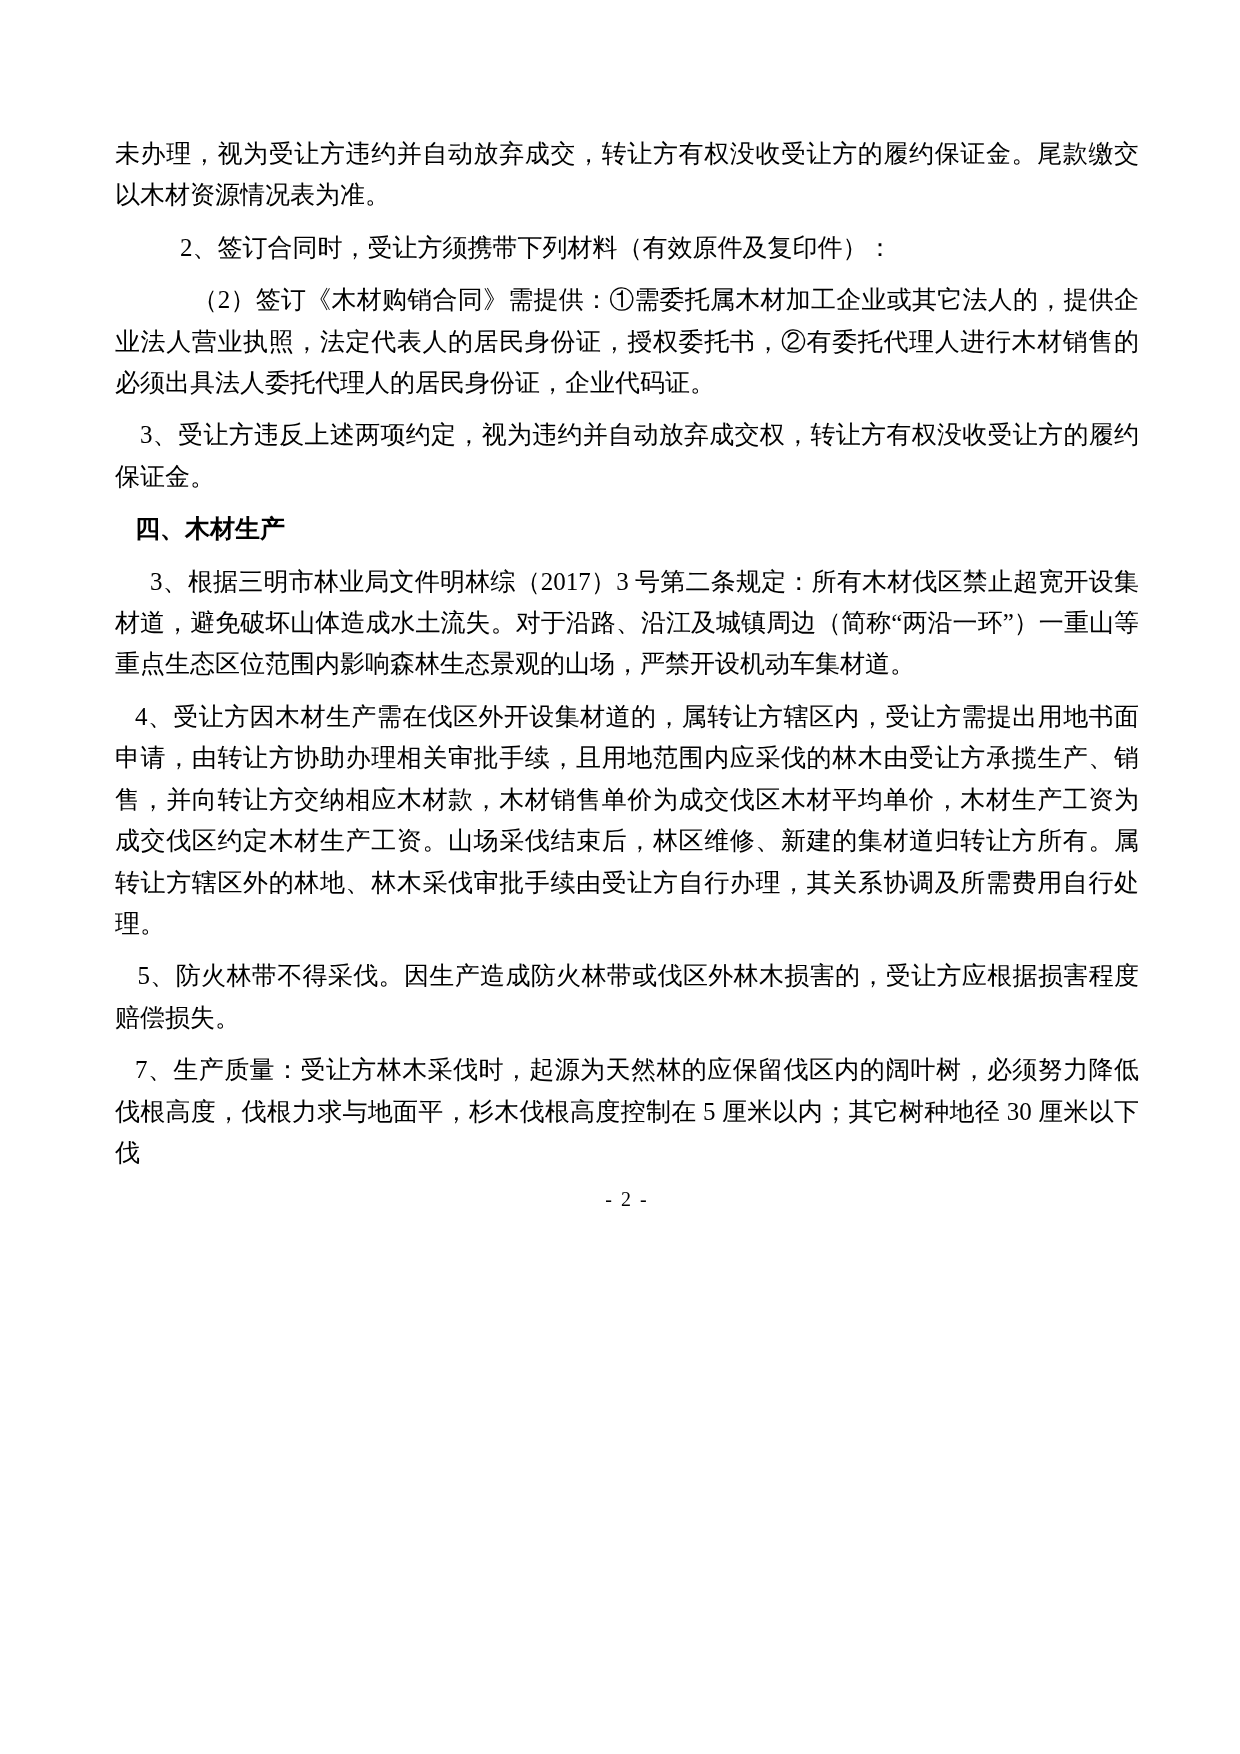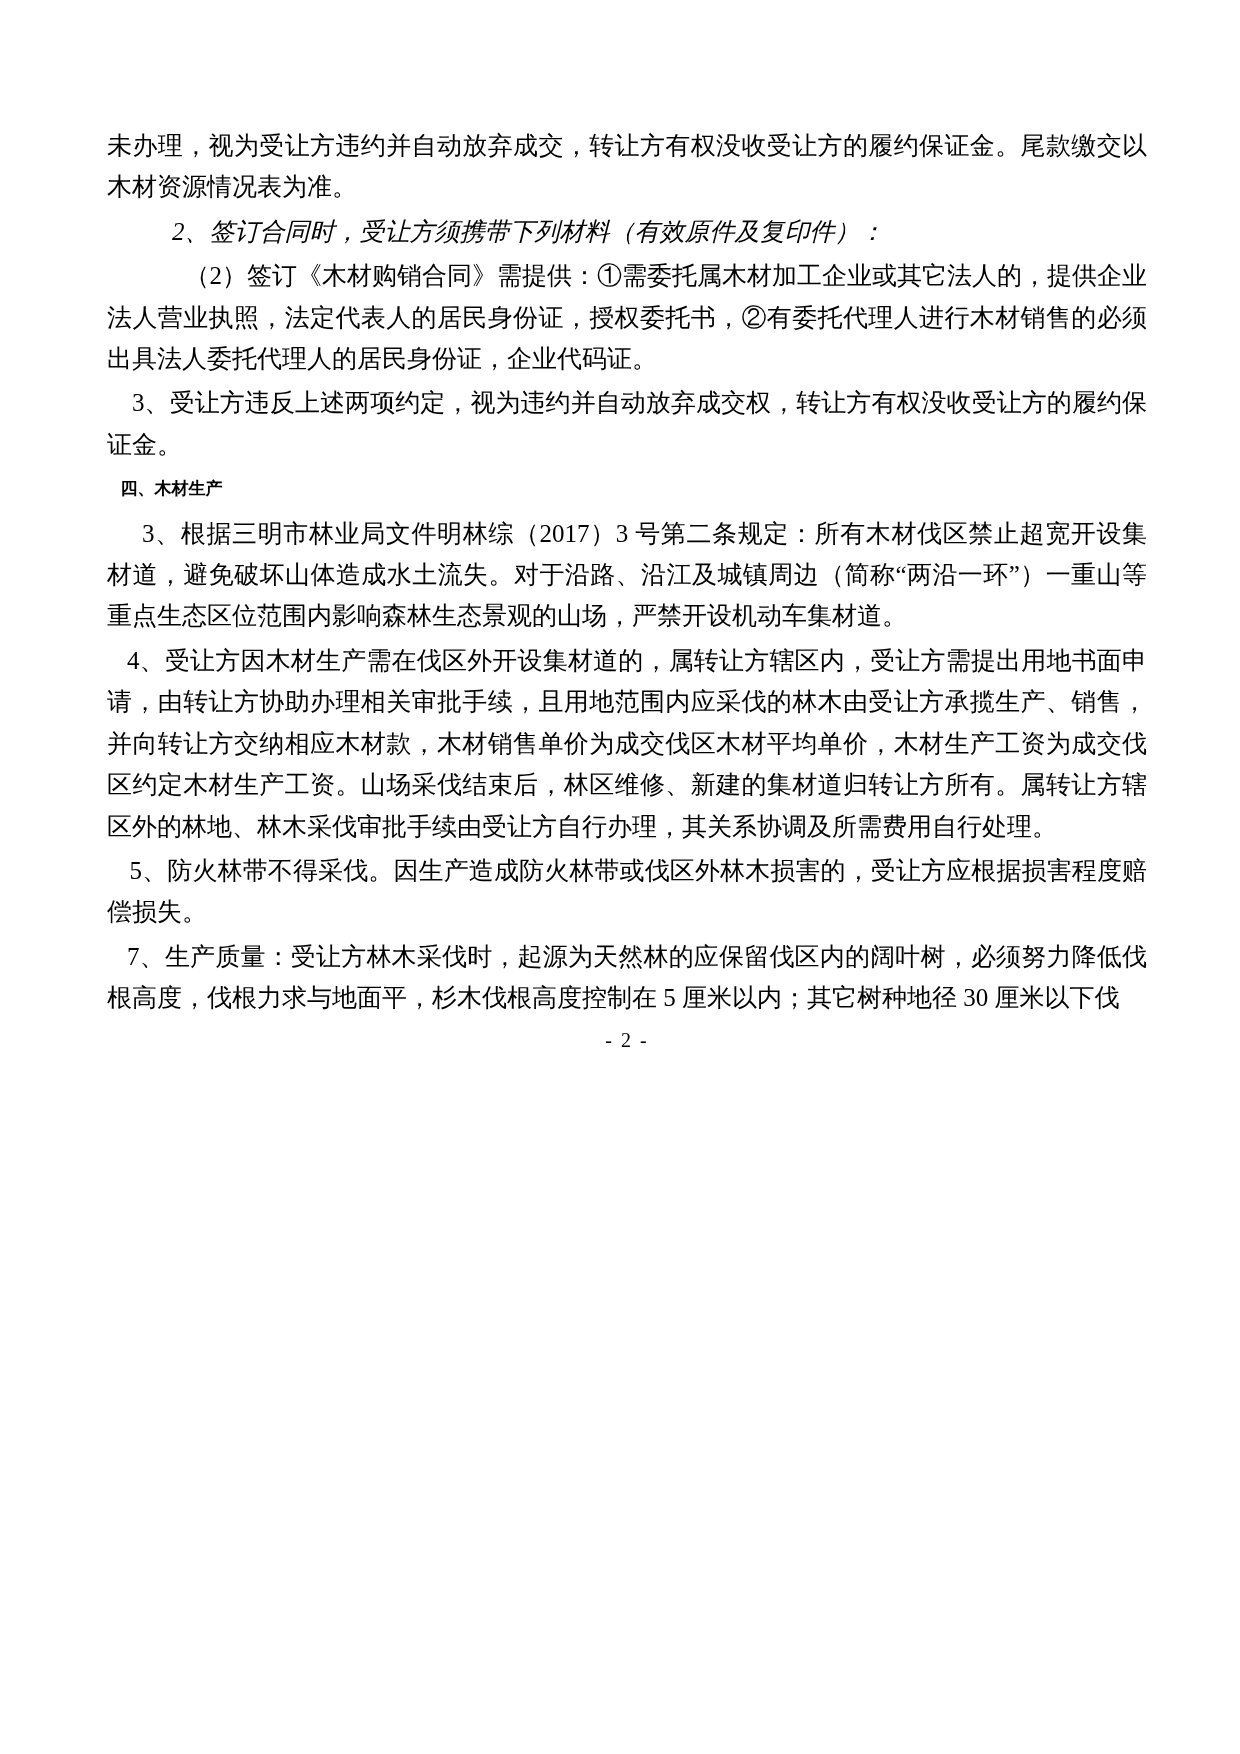--- a/index.html
+++ b/index.html
@@ -16,43 +16,43 @@
     box-sizing: border-box;
     width: 1240px;
     height: 1754px;
     background: #ffffff;
     padding: 122px 90px 0 104px;
     color: #000000;
     font-family: "Liberation Serif", "DejaVu Serif", serif;
     font-size: 25px;
   }
   .para {
-    margin: 3px;
+    margin: 11px;
     padding: 0;
     line-height: 41.4px;
     text-align: justify;
     text-justify: inter-ideograph;
     letter-spacing: 0;
     font-weight: normal;
     word-break: normal;
   }
   .heading {
     font-family: "Liberation Sans", "DejaVu Sans", sans-serif;
     font-weight: bold;
-    font-size: 17px;
+    font-size: 25px;
   }
   
   .i0   { text-indent: 0; }
   .i07  { text-indent: 0.7em; }
   .i08  { text-indent: 0.8em; }
   .i09  { text-indent: 0.9em; }
   .i10  { text-indent: 1.0em; }
   .i14  { text-indent: 1.4em; }
   .i15  { text-indent: 1.5em; }
-  .i26  { text-indent: 2.6em; font-style: italic; }
+  .i26  { text-indent: 2.6em; }
   .i31  { text-indent: 3.1em; }
   .footer {
     margin-top: 6px;
     text-align: center;
     font-size: 20px;
     line-height: 30px;
     font-family: "Liberation Serif", "DejaVu Serif", serif;
     letter-spacing: 2px;
   }
 </style>

